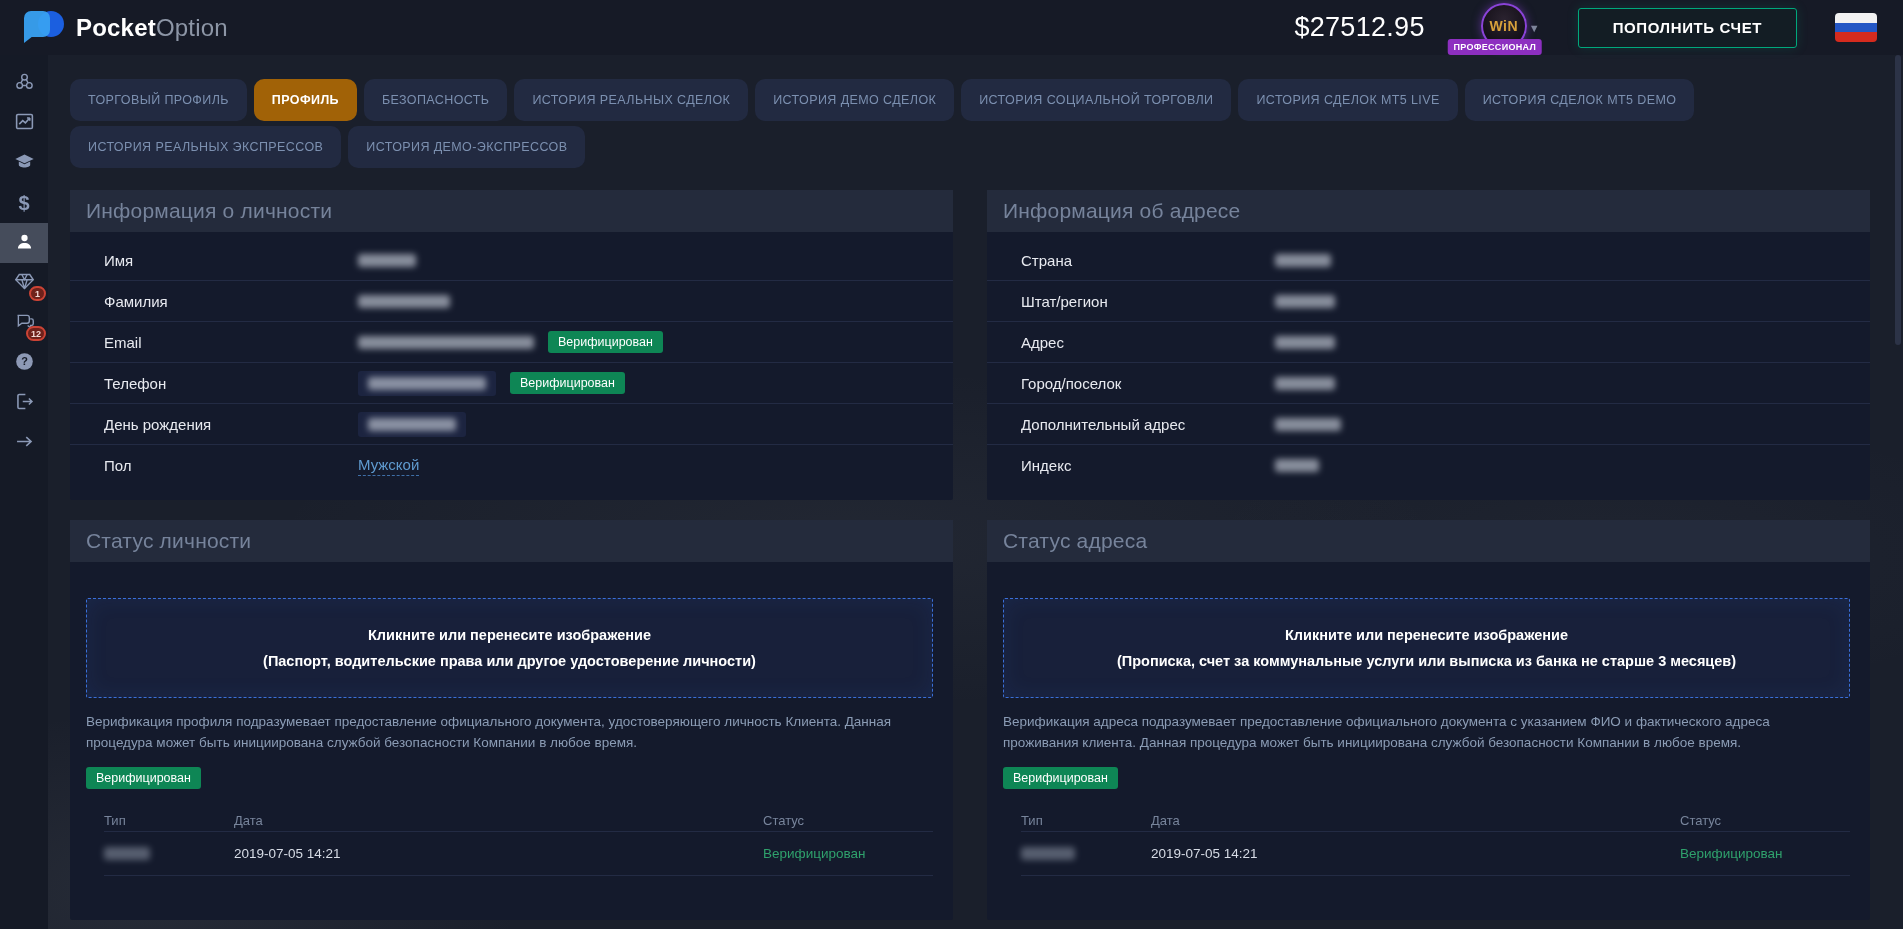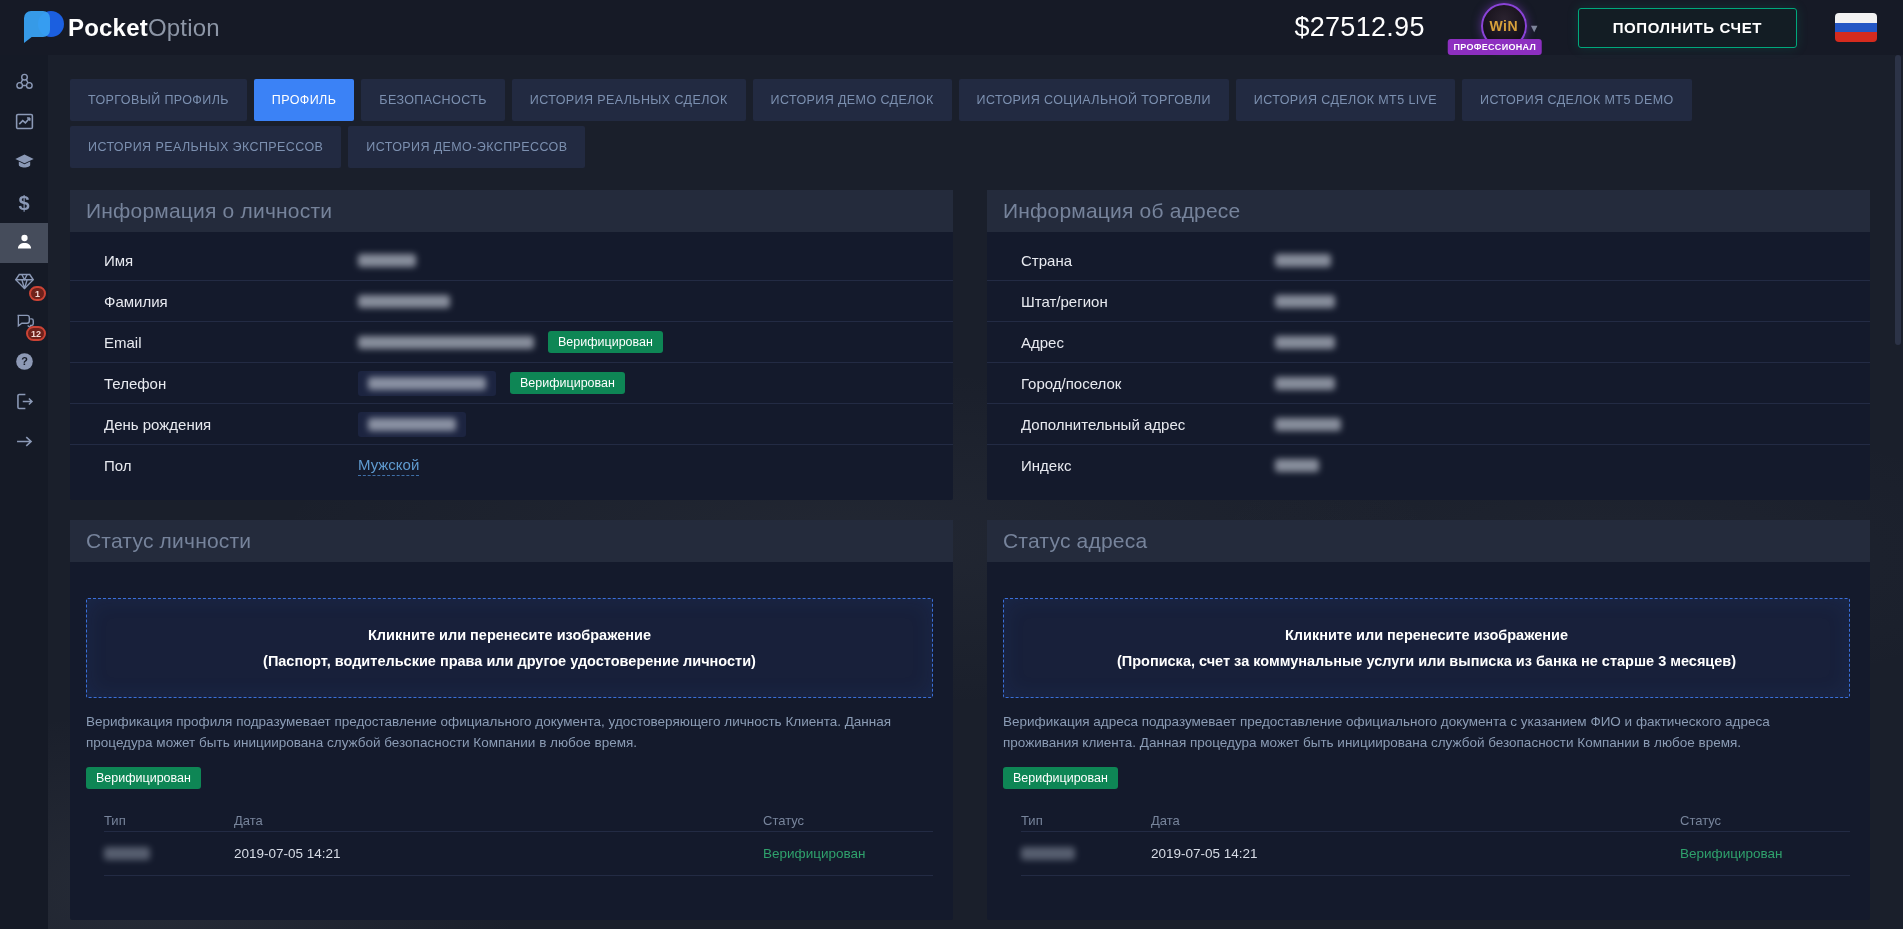--- a/index.html
+++ b/index.html
@@ -11,21 +11,21 @@
       radial-gradient(900px 260px at 45% 58%, rgba(140,145,150,0.07), transparent 65%),
       radial-gradient(700px 240px at 85% 60%, rgba(130,135,145,0.05), transparent 60%),
       #1a1f2b;
     color:#e8eaf0;
   }
   
   .topbar {
     height:55px; background:#161a26; display:flex; align-items:center;
     padding:0 26px 0 24px; position:relative; z-index:5;
   }
-  .brand { display:flex; align-items:center; gap:4px; }
+  .brand { display:flex; align-items:center; gap:12px; }
   .brand-mark { position:relative; width:40px; height:34px; }
   .brand-mark .bub {
     position:absolute; left:0; top:0; width:26px; height:26px; background:#38a1f2;
     border-radius:7px 7px 7px 0; z-index:2; opacity:.95;
   }
   .brand-mark .bub:after{
     content:""; position:absolute; left:0; bottom:-6px; width:0; height:0;
     border-left:9px solid #38a1f2; border-bottom:7px solid transparent;
   }
   .brand-mark .cir {
@@ -73,23 +73,23 @@
     position:absolute; right:2px; bottom:2px; min-width:17px; height:15px; padding:0 3px;
     border:2px solid #cb4335; background:#6e211b; border-radius:9px;
     color:#f2d9d6; font-size:9px; font-weight:700; display:flex; align-items:center; justify-content:center;
   }
   
   .main { flex:1; padding:24px 33px 0 22px; overflow:hidden; }
   .tabs { display:flex; flex-wrap:wrap; gap:5px 7px; margin-bottom:22px; }
   .tab {
     background:#222a41; color:#7c90b0; font-size:12.5px; letter-spacing:.4px;
     height:42px; display:flex; align-items:center; padding:0 18px; cursor:pointer;
-    border-radius:2px; white-space:nowrap;
-  }
-  .tab.active { background:#3b82f6; color:#ffffff; font-weight:400; }
+    border-radius:10px; white-space:nowrap;
+  }
+  .tab.active { background:#a16207; color:#ffffff; font-weight:700; }
   .grid { display:grid; grid-template-columns:1fr 1fr; column-gap:34px; row-gap:20px; }
   .panel { background:#141a2c; border-radius:2px; }
   .panel-header {
     background:#242b3c; color:#76839b; font-size:21px; padding:9px 16px; letter-spacing:.2px;
   }
   
   .info-body { padding:8px 0 14px 0; }
   .row { display:flex; align-items:center; height:41px; padding-left:34px; border-bottom:1px solid #232b44; }
   .row:last-child { border-bottom:none; }
   .row-label { width:254px; font-size:15px; color:#e8eaf0; flex-shrink:0; }

